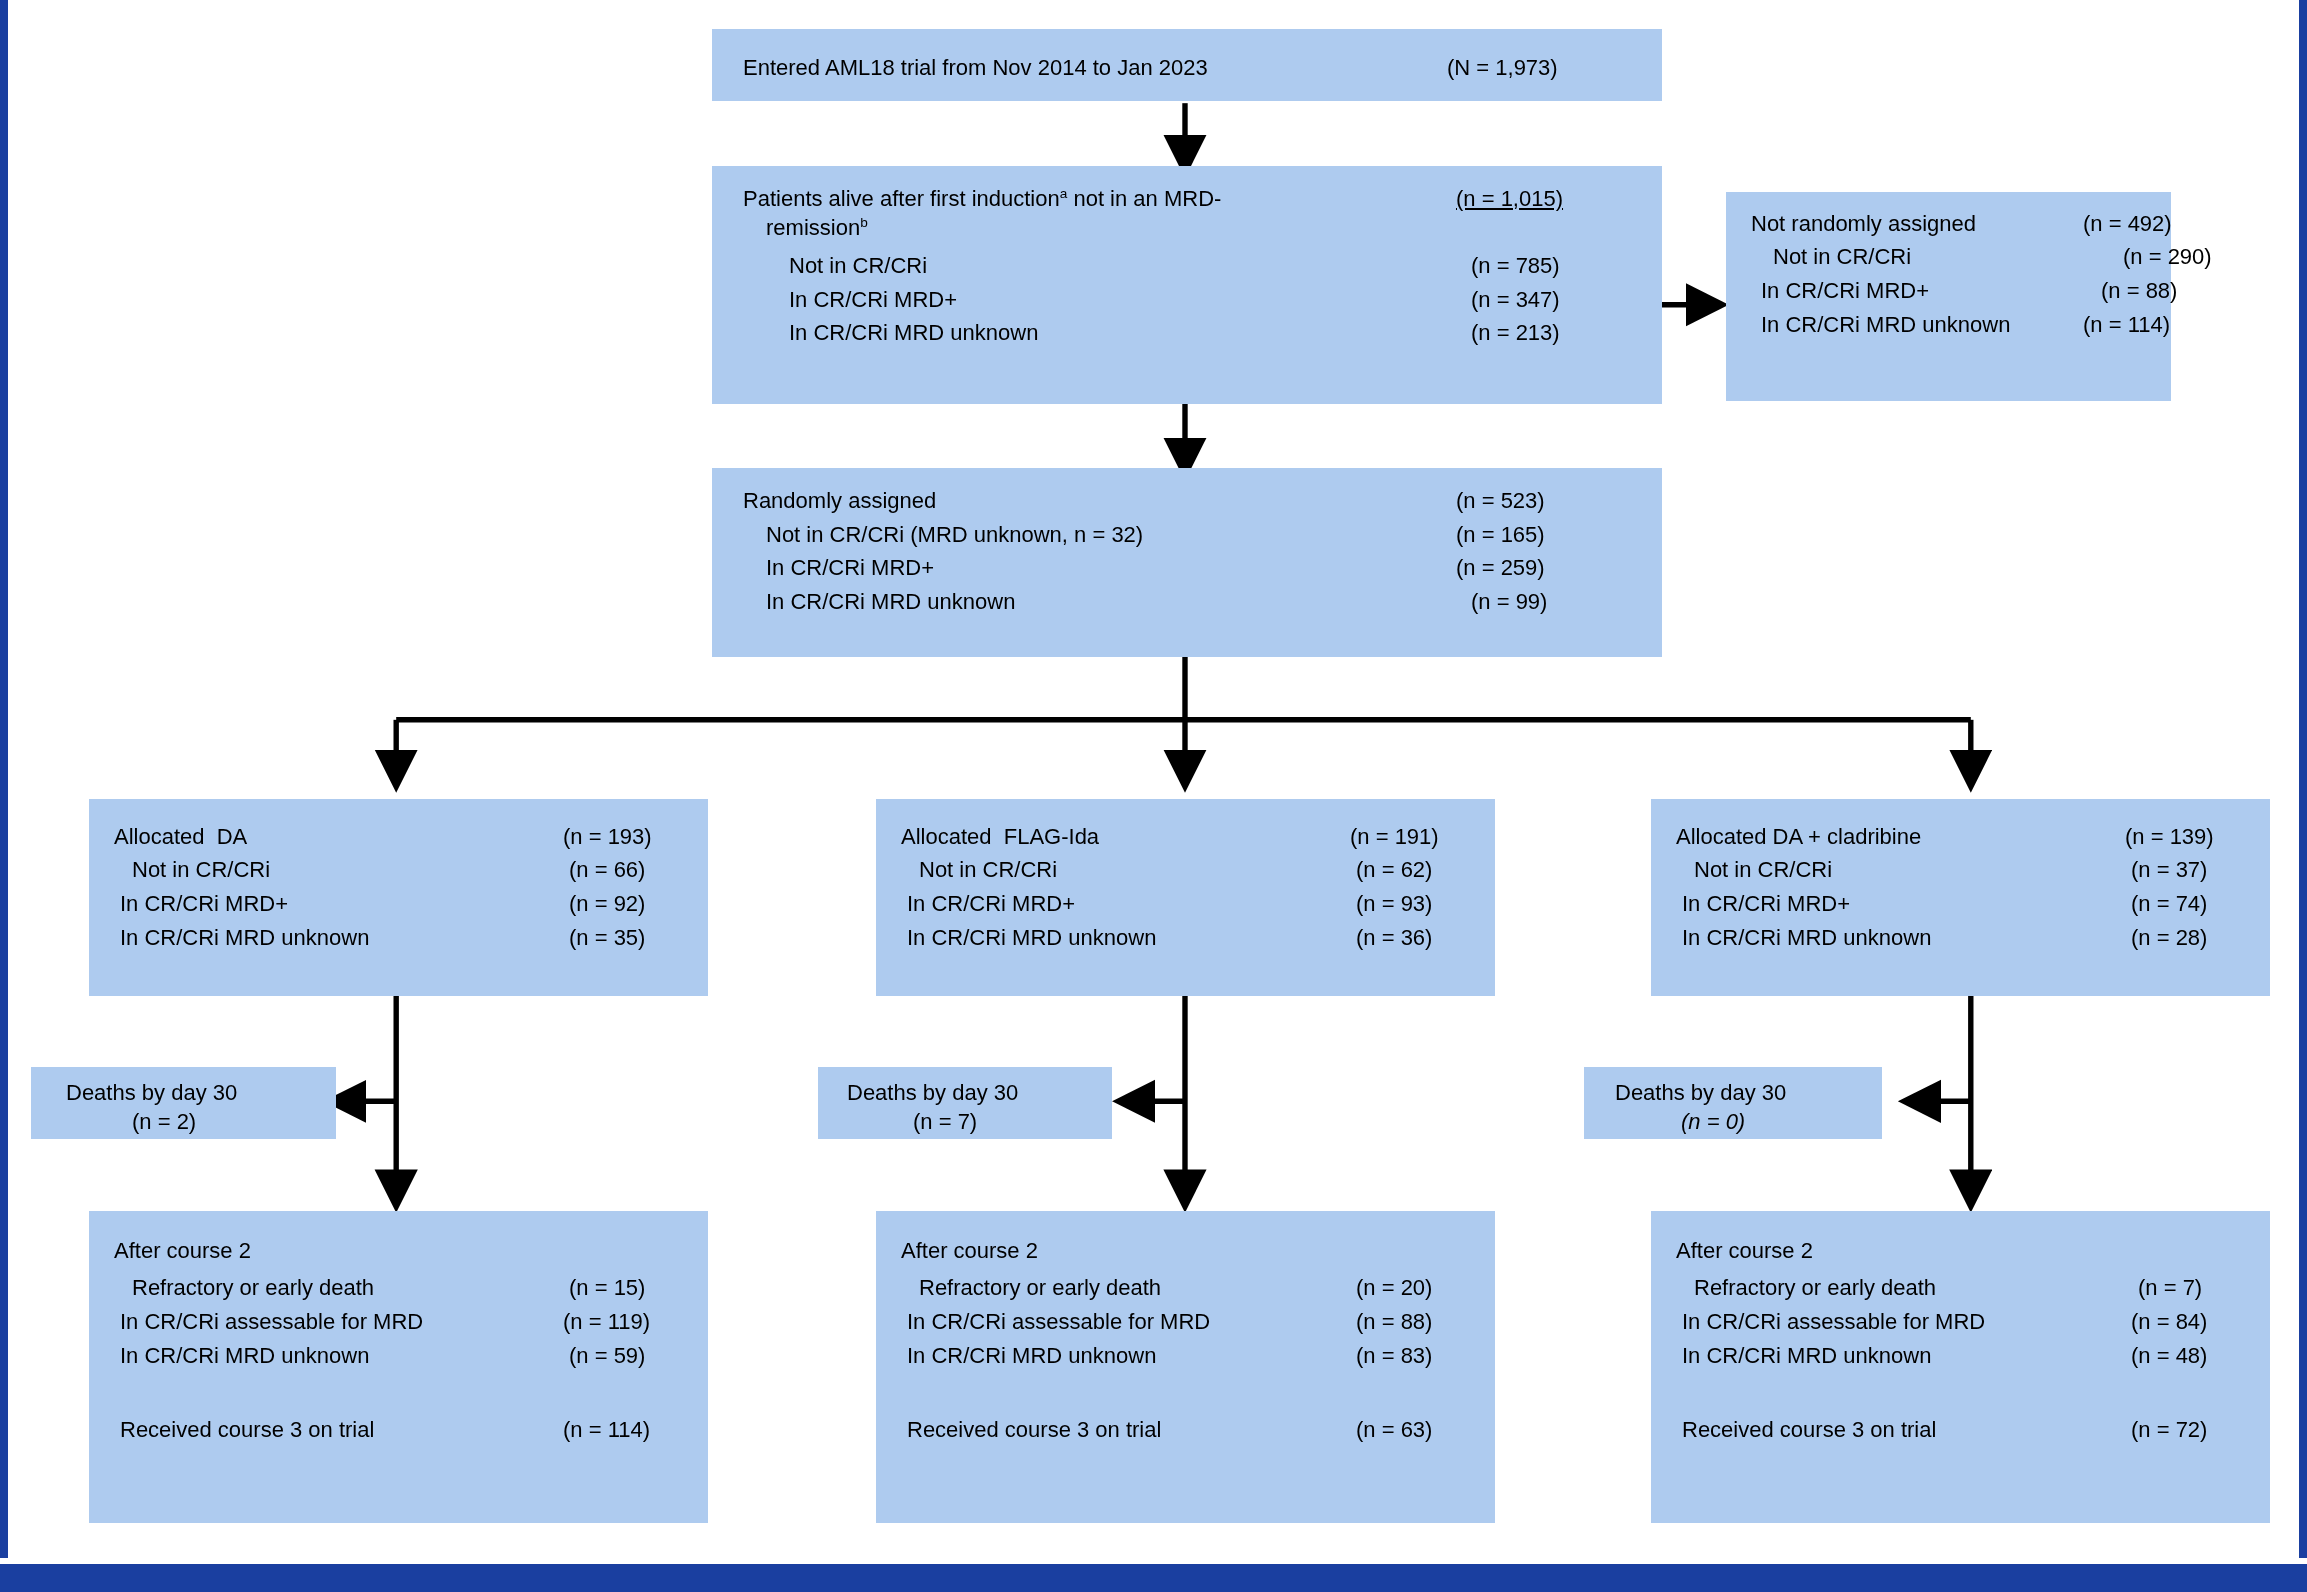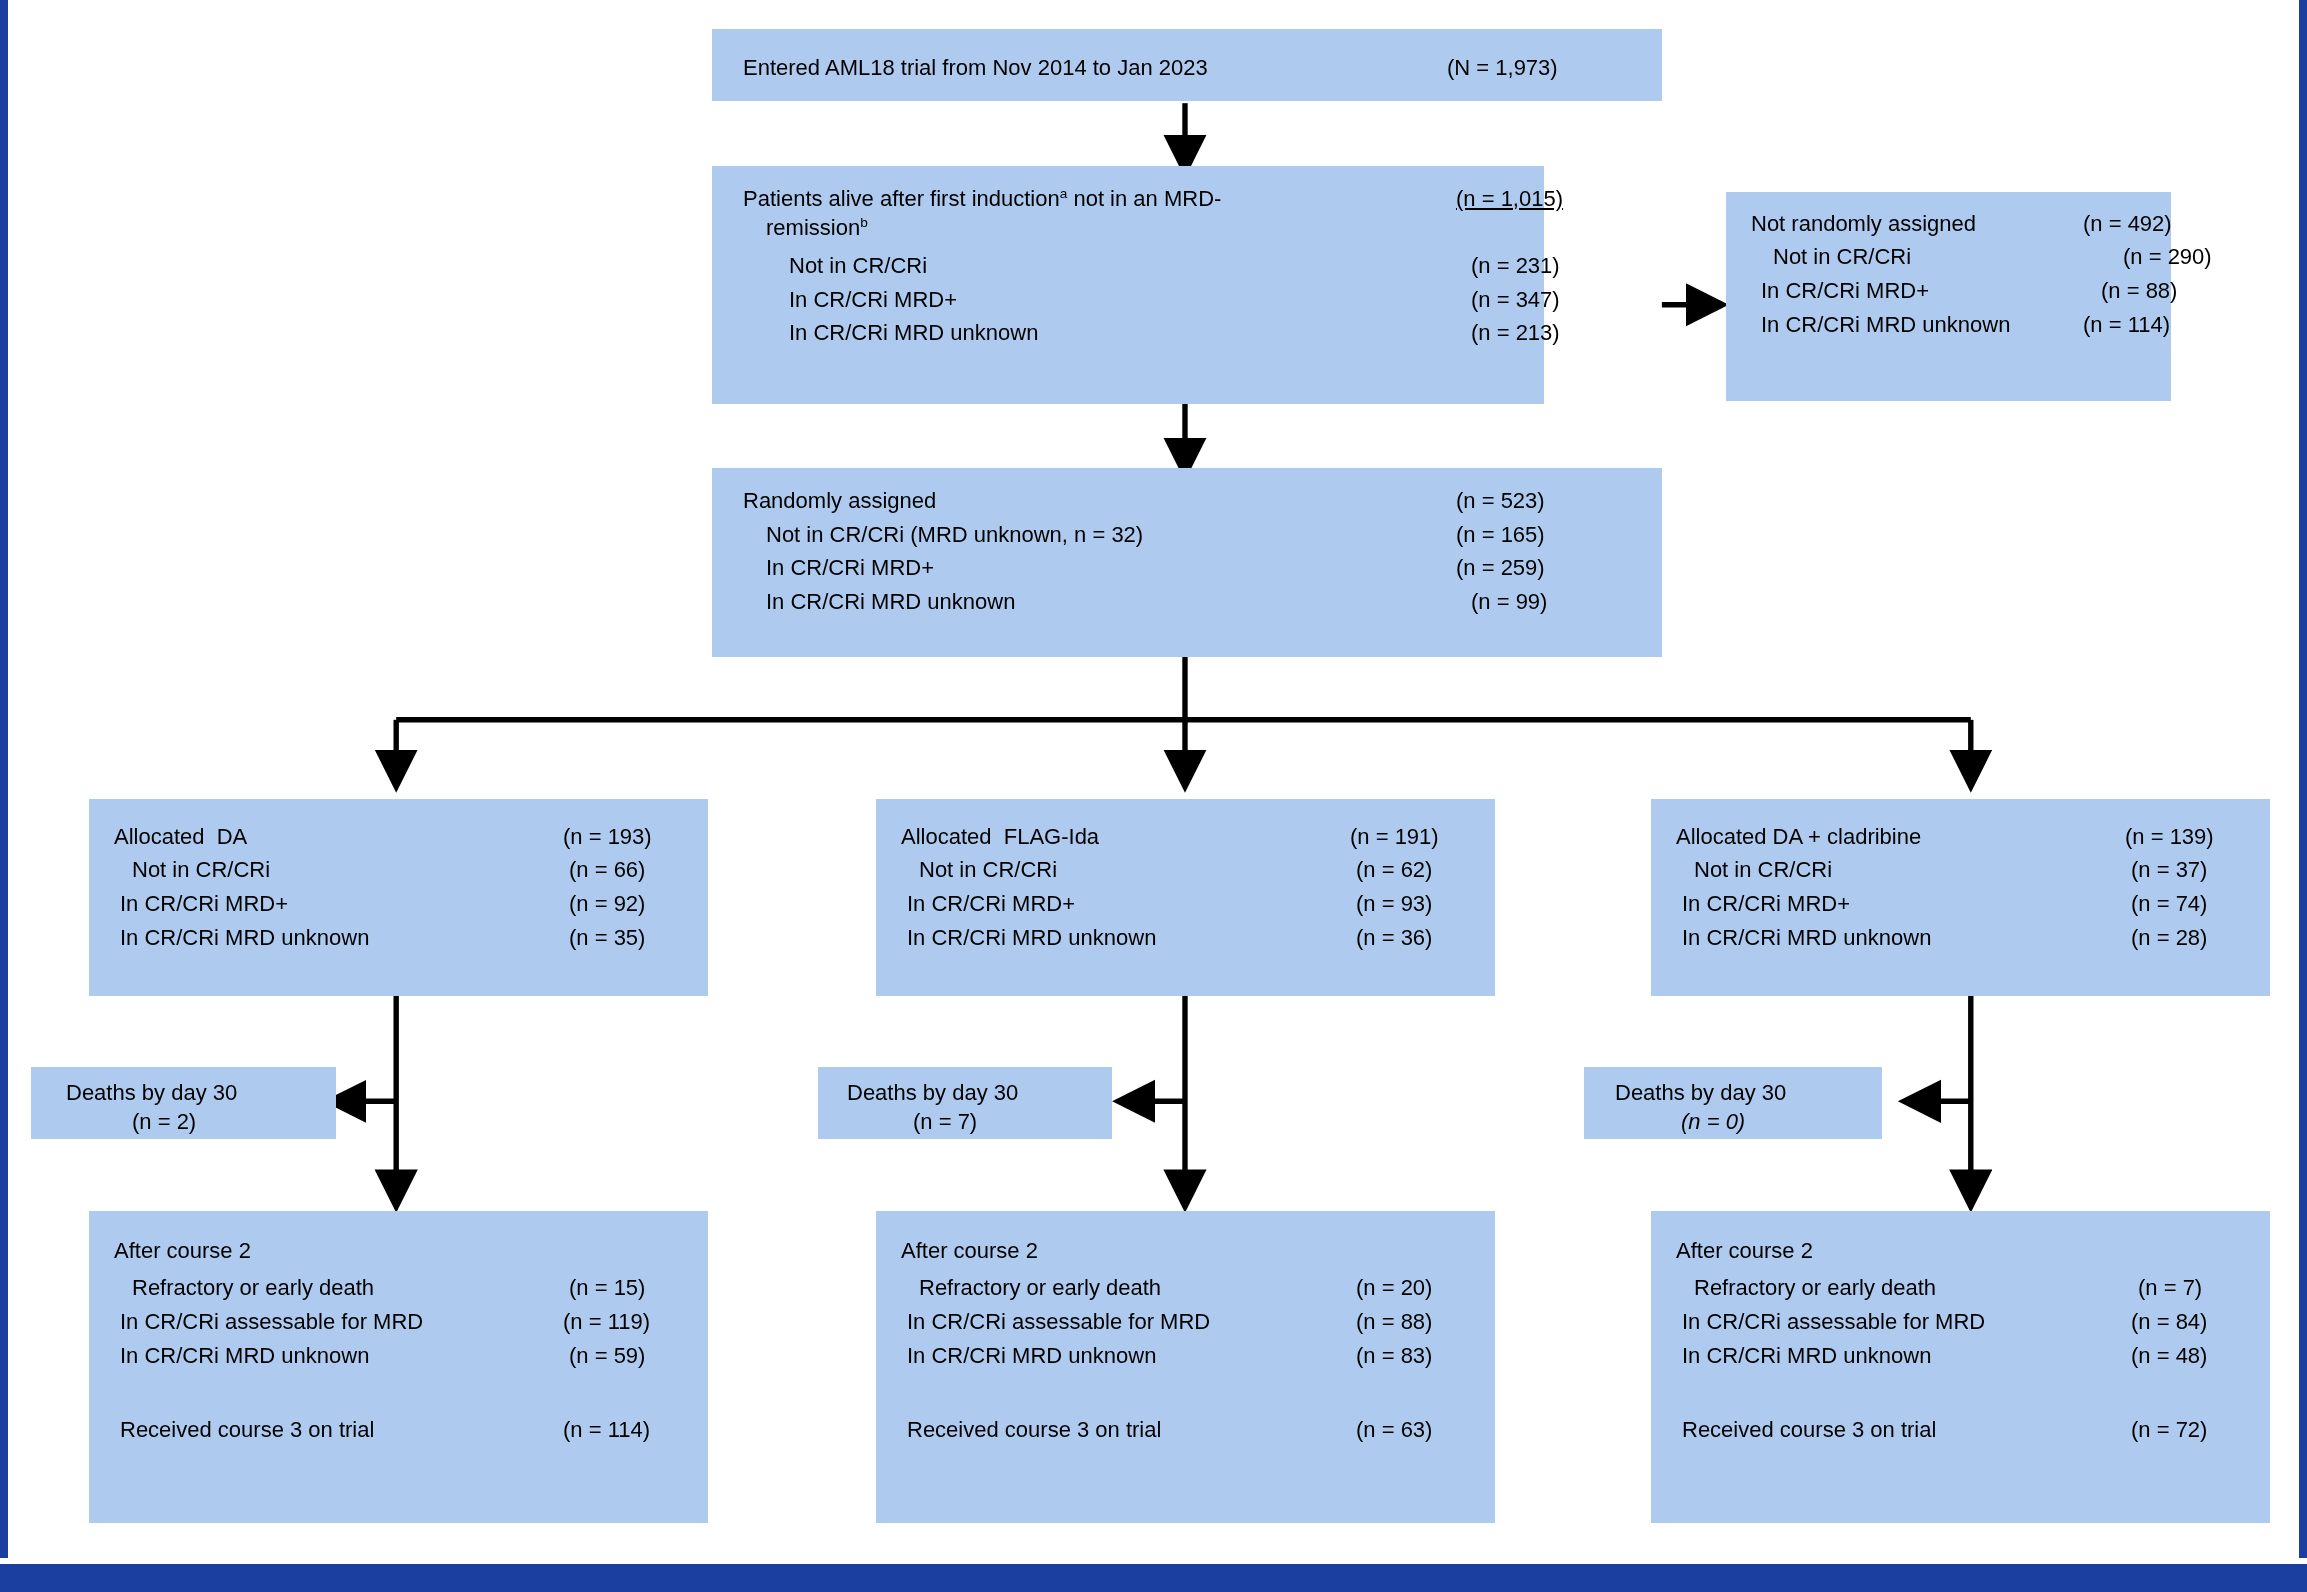--- a/index.html
+++ b/index.html
@@ -106,27 +106,27 @@
 
     <line x1="3285" y1="1660" x2="3285" y2="2000" stroke="#000" stroke-width="9" marker-end="url(#ah)"></line>
     <line x1="3285" y1="1836" x2="3185" y2="1836" stroke="#000" stroke-width="9" marker-end="url(#ah)"></line>
   </svg>
 
   <div class="box" style="left:712px; top:29px; width:950px; height:72px;">
     <span class="lbl" style="left:31px; top:24px;">Entered AML18 trial from Nov 2014 to Jan 2023</span>
     <span class="num" style="left:735px; top:24px;">(N = 1,973)</span>
   </div>
 
-  <div class="box" style="left:712px; top:166px; width:832px; height:238px;padding-left:20px;">
+  <div class="box" style="left:712px; top:166px; width:950px; height:238px;padding-left:20px;">
     <span class="lbl" style="left:31px; top:18px;"><span>Patients alive after first induction</span><sup>a</sup><span> not in an MRD-</span></span>
     <span class="num" style="left:744px; top:18px;text-decoration:underline;">(n = 1,015)</span>
     <span class="lbl" style="left:54px; top:47px;"><span>remission</span><sup>b</sup></span>
 
     <span class="lbl" style="left:77px; top:85px;">Not in CR/CRi</span>
-    <span class="num" style="left:759px; top:85px;">(n = 231)</span>
+    <span class="num" style="left:759px; top:85px;">(n = 785)</span>
 
     <span class="lbl" style="left:77px; top:119px;">In CR/CRi MRD+</span>
     <span class="num" style="left:759px; top:119px;">(n = 347)</span>
 
     <span class="lbl" style="left:77px; top:152px;">In CR/CRi MRD unknown</span>
     <span class="num" style="left:759px; top:152px;">(n = 213)</span>
   </div>
 
   <div class="box" style="left:1726px; top:192px; width:445px; height:209px;">
     <span class="lbl" style="left:25px; top:17px;">Not randomly assigned</span>

